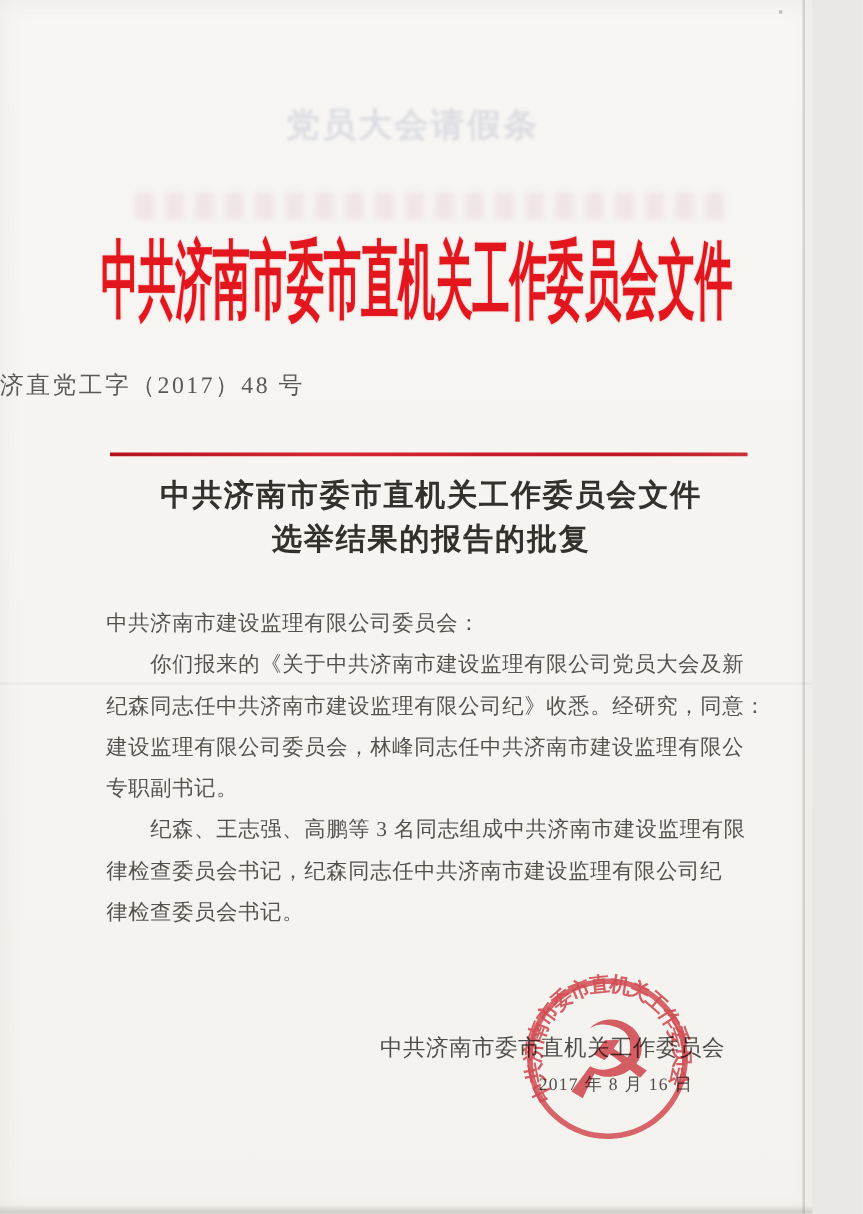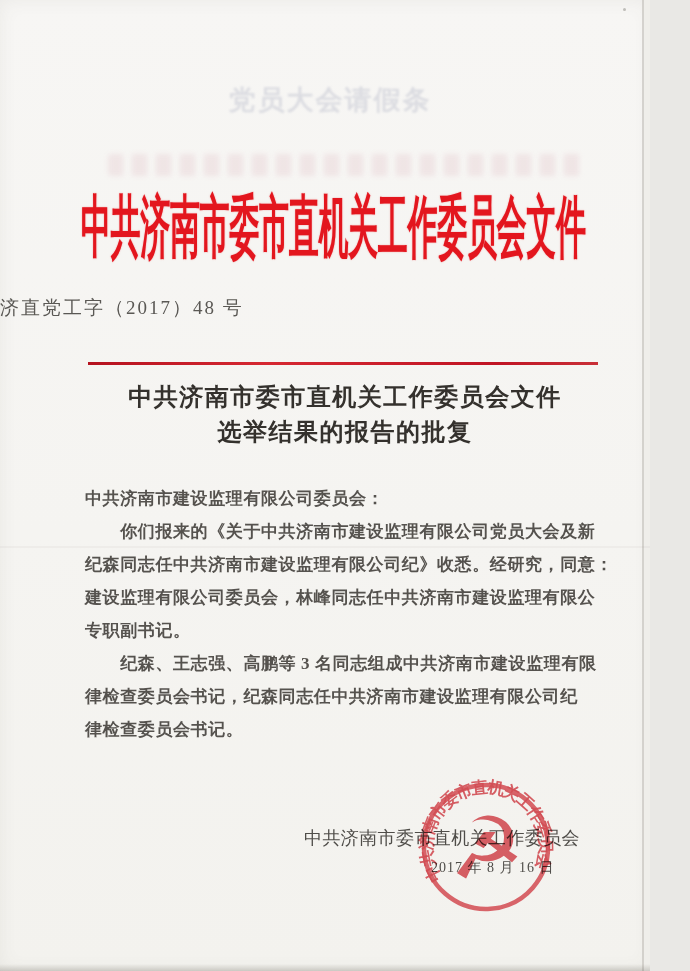--- a/index.html
+++ b/index.html
@@ -43,21 +43,21 @@
   .rule{position:absolute;left:88px;top:362px;width:510px;height:3px;
     background:linear-gradient(90deg,#b5121f,#d62832 35%,#c01424 80%,#c93038);}
 
   
   .doc-title{position:absolute;top:380px;left:0;width:690px;text-align:center;
     font-size:24px;font-weight:bold;letter-spacing:1.5px;line-height:35px;color:#34312d;}
 
   
   .body-block{position:absolute;top:482px;left:85px;width:540px;
     font-size:17px;letter-spacing:0.6px;line-height:33px;color:#55524e;}
-  .body-line{white-space:nowrap;font-weight:bold;}
+  .body-line{white-space:nowrap;}
 
   
   .sig-org{position:absolute;top:826px;right:70px;font-size:18px;letter-spacing:0.4px;color:#4f4d49;}
   .sig-date{position:absolute;top:859px;left:420px;font-size:14px;letter-spacing:1px;color:#4f4d49;margin-left:11px;}
 
   
   .seal{position:absolute;left:409px;top:770px;width:154px;height:154px;
     mix-blend-mode:multiply;opacity:.93;transform:rotate(-4deg);}
 </style>
 </head>

